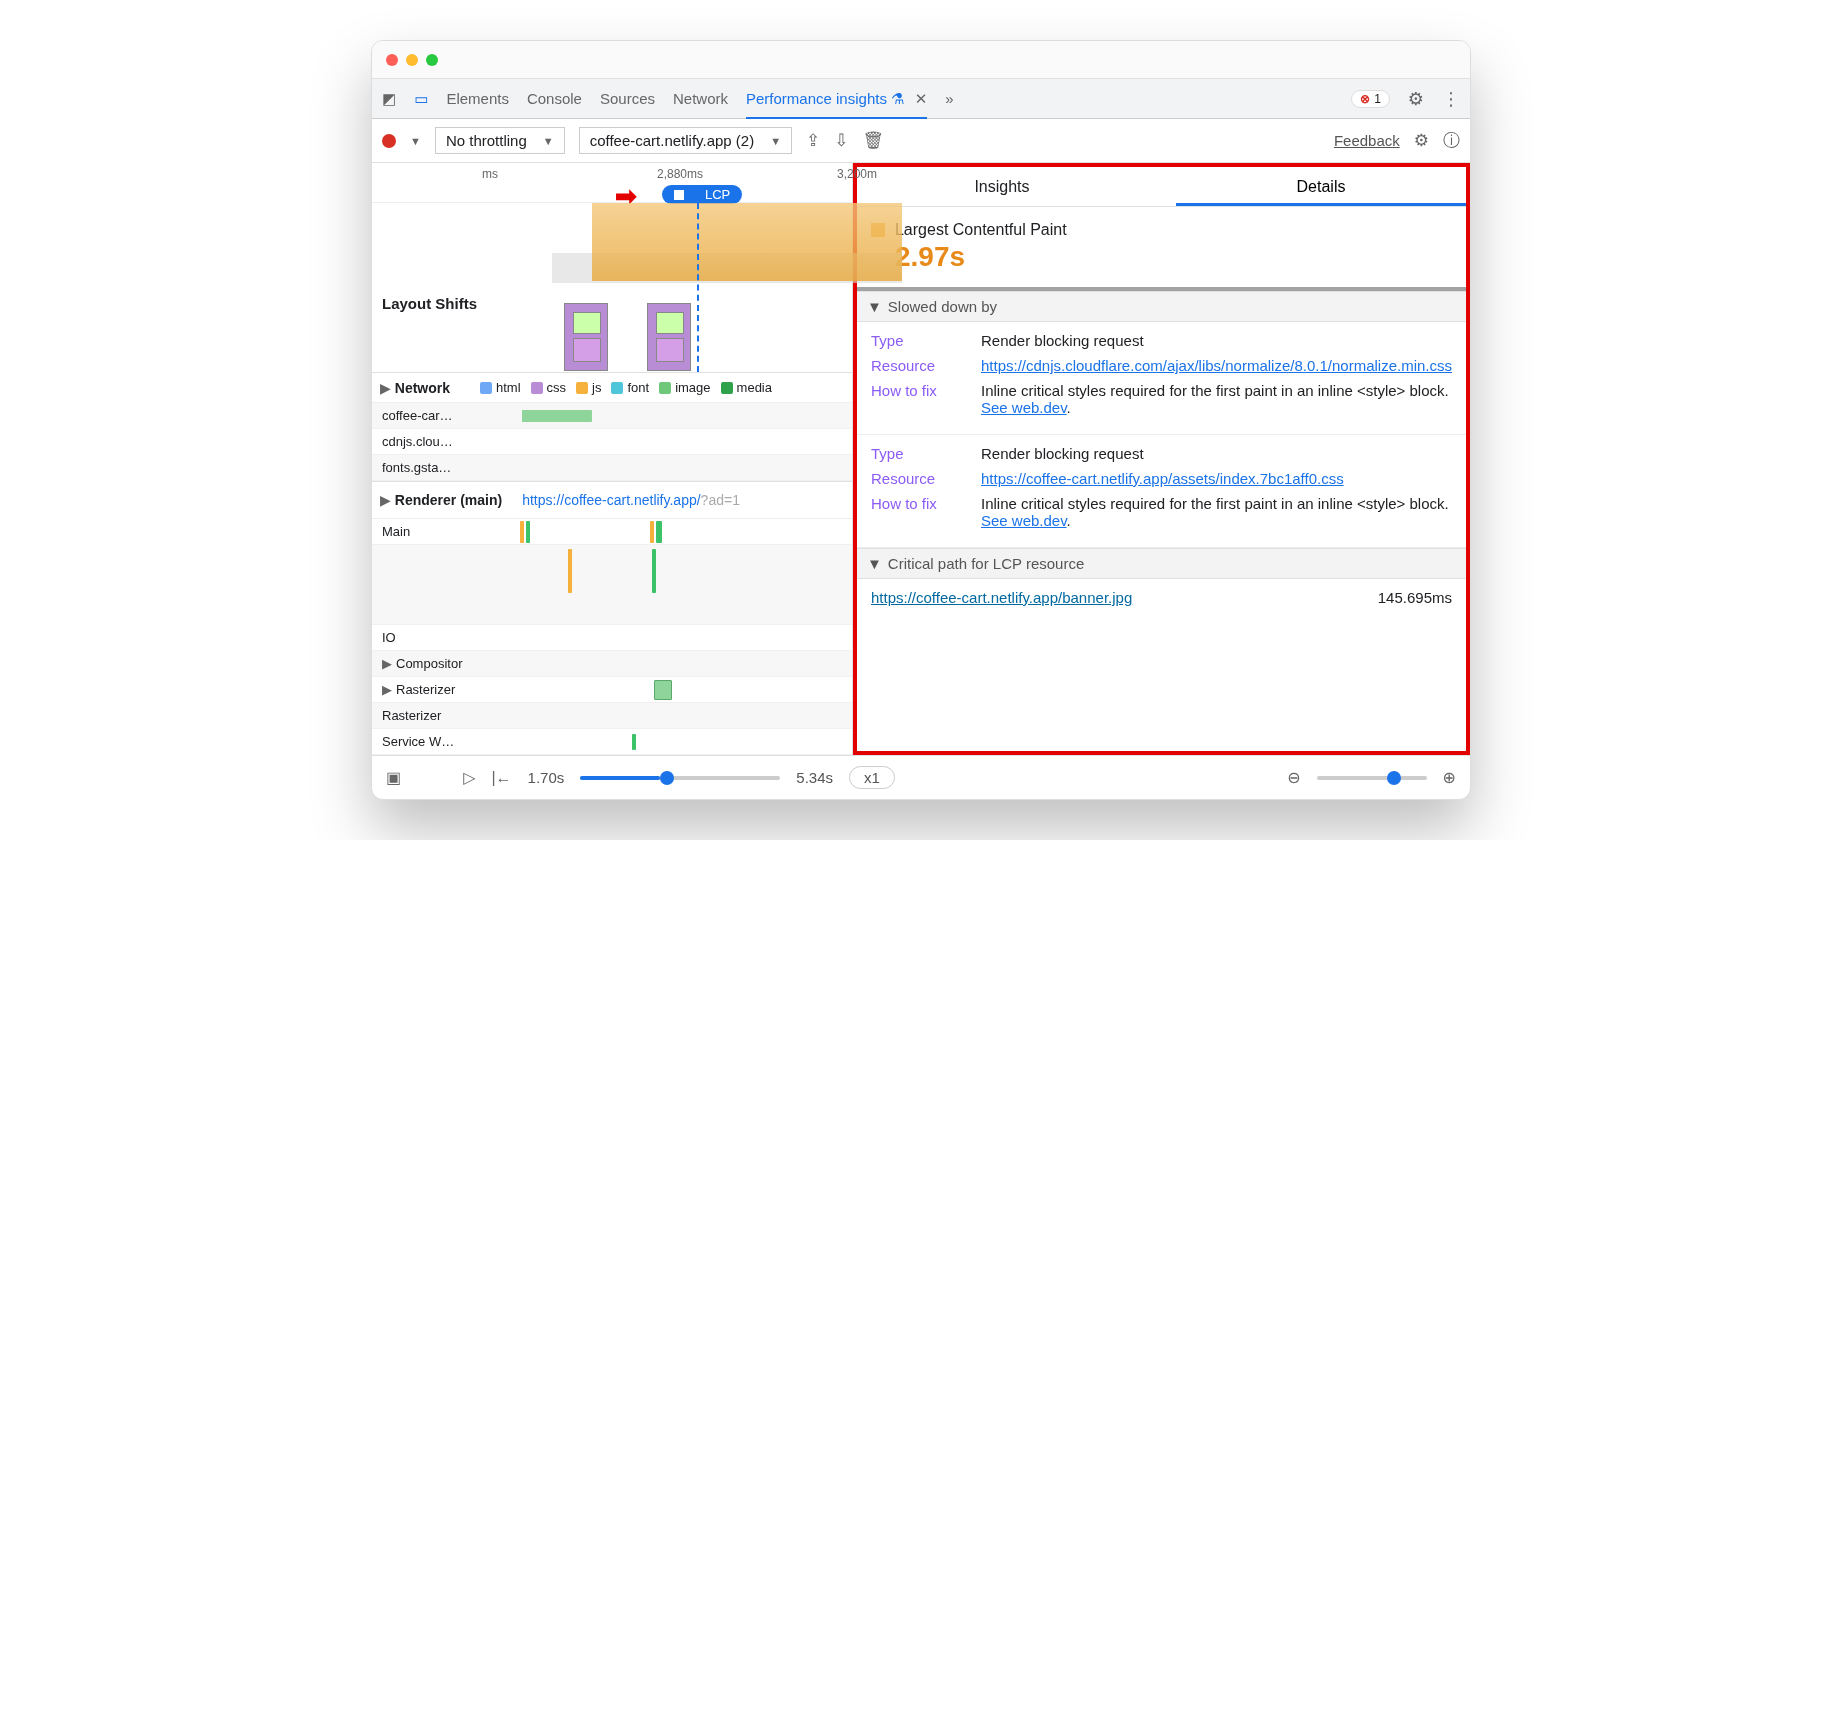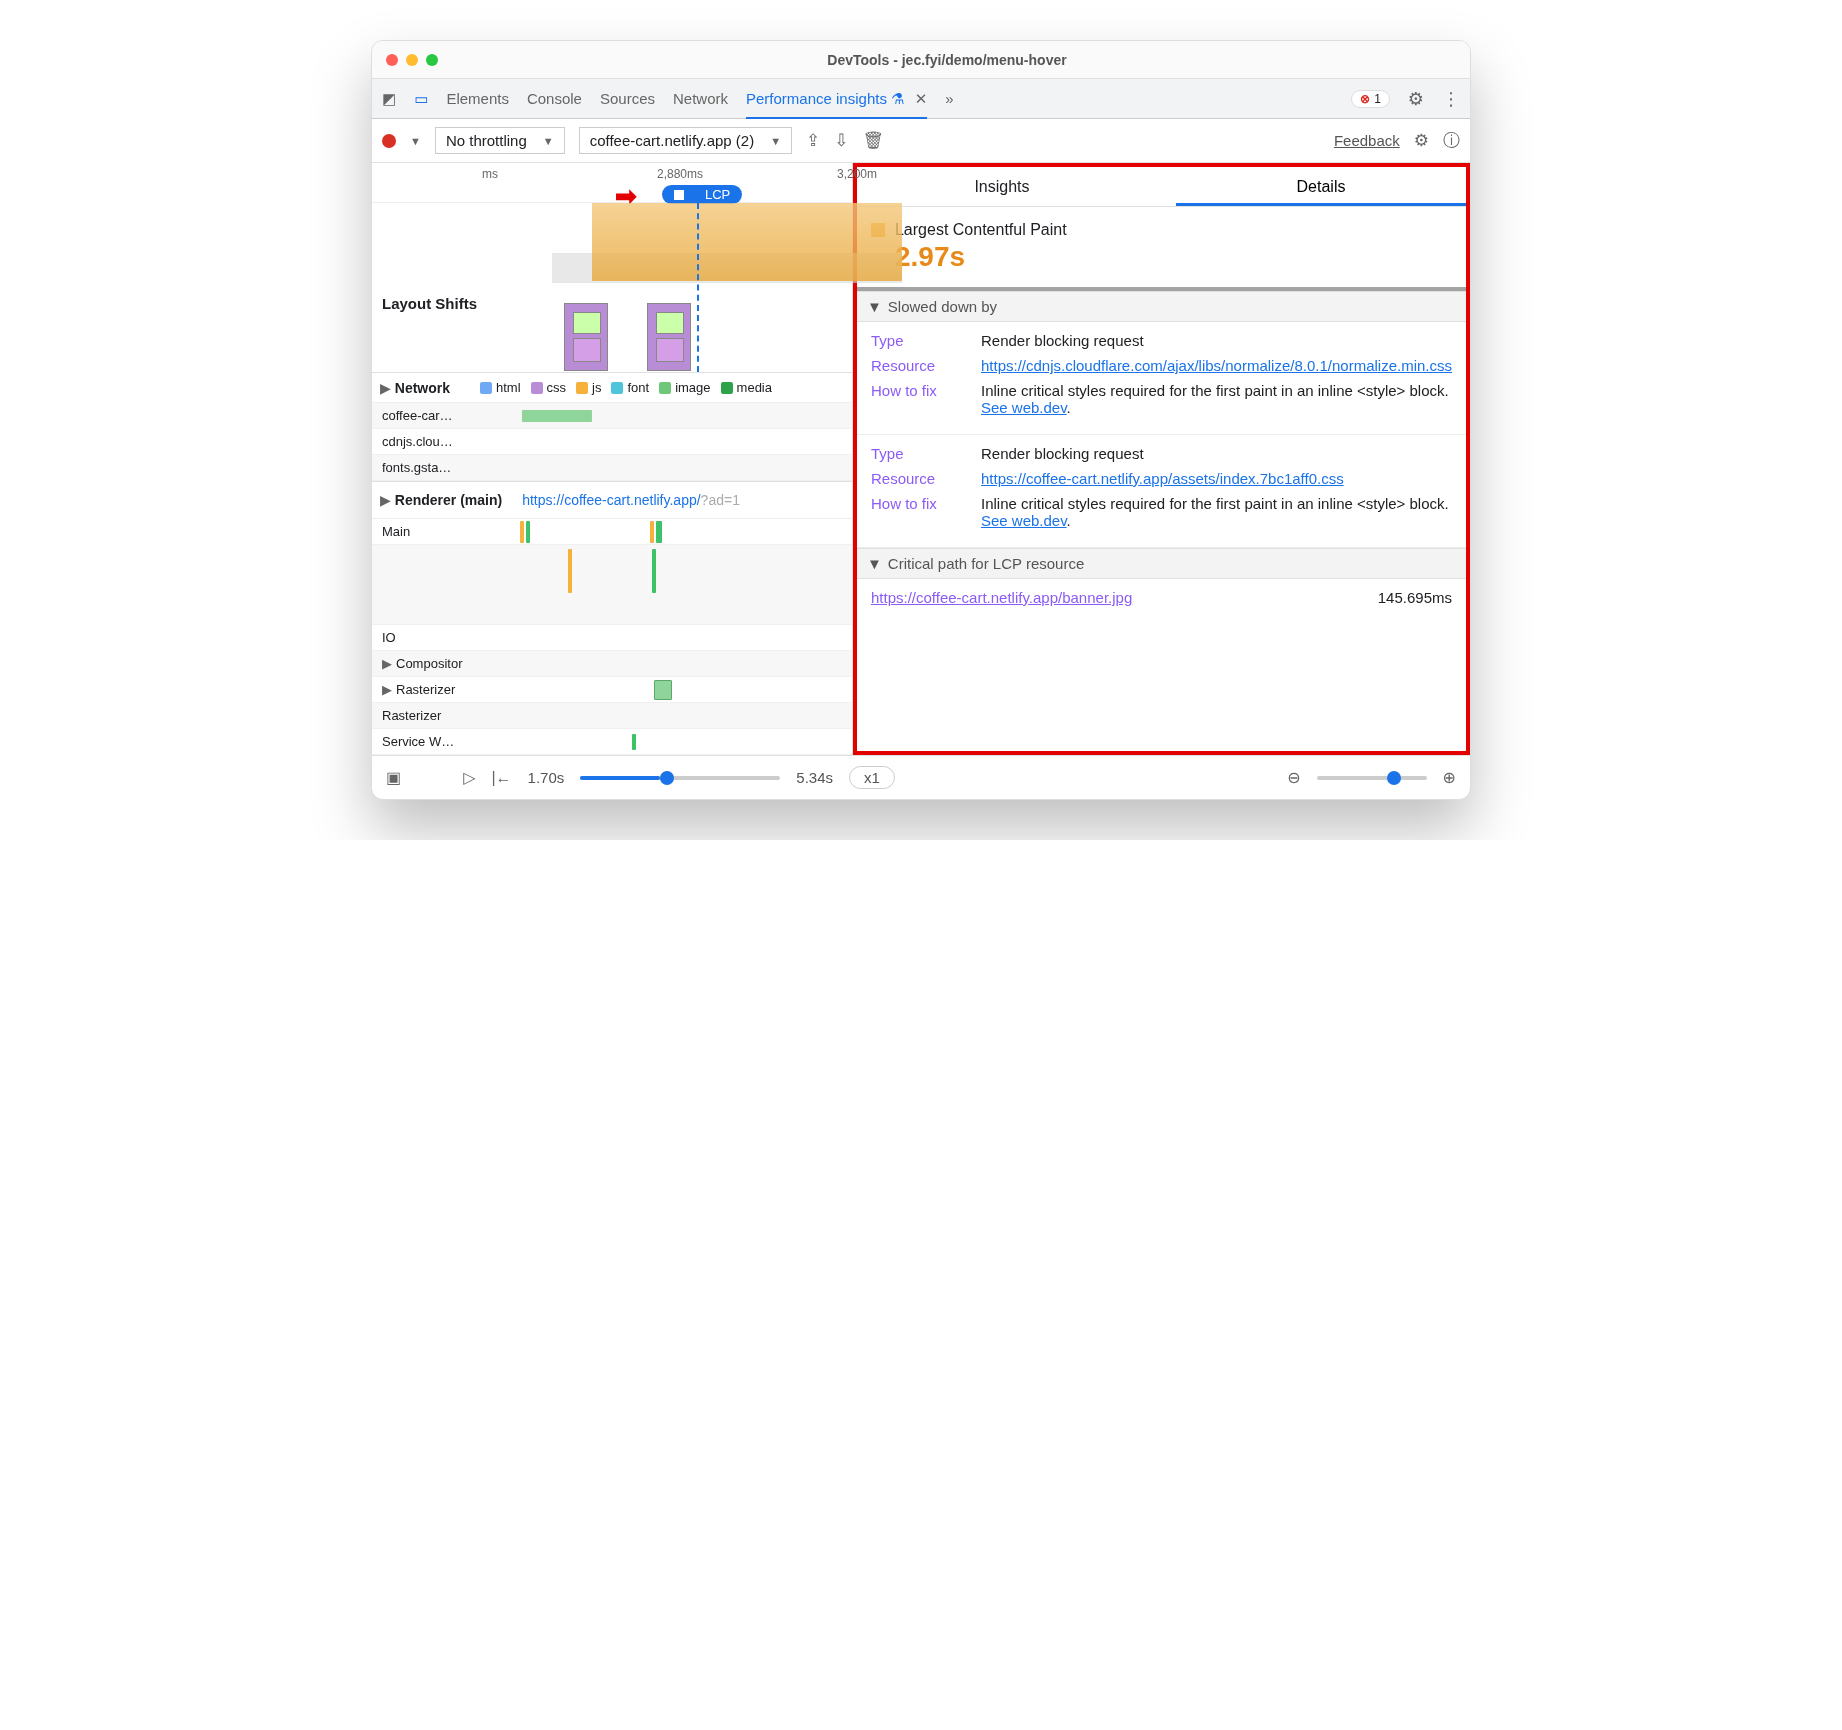--- a/index.html
+++ b/index.html
@@ -83,21 +83,21 @@
 .sect-hdr { background:#f3f3f3; border-top:1px solid #e0e0e0; border-bottom:1px solid #e0e0e0; padding:6px 10px; font-size:15px; color:#555; }
 .sect-hdr .tri { margin-right:6px; }
 
 .kv { padding: 10px 14px; font-size: 15px; border-bottom: 1px solid #eee; }
 .kv .r2 { display:flex; margin-bottom: 8px; }
 .kv .k { width: 110px; color:#8b5cf6; }
 .kv .v { flex:1; }
 .kv a { color:#1a73e8; text-decoration: underline; }
 
 .crit { padding: 10px 14px; display:flex; justify-content:space-between; font-size:15px; }
-.crit a { color:#8b5cf6; text-decoration:underline; }
+.crit a { color:#0369a1; text-decoration:underline; }
 
 .footer { height: 44px; border-top:1px solid #e0e0e0; display:flex; align-items:center; padding:0 14px; gap:16px; font-size:15px; color:#555; }
 .fbtn { font-size:16px; color:#666; }
 .slider { flex:0 0 200px; height:4px; background:#ccc; border-radius:2px; position:relative; }
 .slider .fill { position:absolute; left:0; top:0; height:100%; background:#1a73e8; border-radius:2px; }
 .slider .knob { position:absolute; top:-5px; width:14px; height:14px; border-radius:50%; background:#1a73e8; }
 .x1 { border:1px solid #ccc; border-radius:14px; padding:2px 14px; }
 .zs { width:110px; height:4px; background:#ccc; border-radius:2px; position:relative; }
 .zs .k2 { position:absolute; top:-5px; left:70px; width:14px; height:14px; border-radius:50%; background:#1a73e8; }
 </style>
@@ -106,21 +106,20 @@
 
 <div class="wrap">
 <div class="window">
 
 <div class="titlebar">
   <div class="lights">
     <div class="dot r"></div>
     <div class="dot y"></div>
     <div class="dot g"></div>
   </div>
-  <div class="title">DevTools - jec.fyi/demo/menu-hover</div>
 </div>
 
 <div class="toolbar1">
   <span style="color:#666">◩</span>
   <span class="device">▭</span>
   <span class="tab">Elements</span>
   <span class="tab">Console</span>
   <span class="tab">Sources</span>
   <span class="tab">Network</span>
   <span class="tab active">

